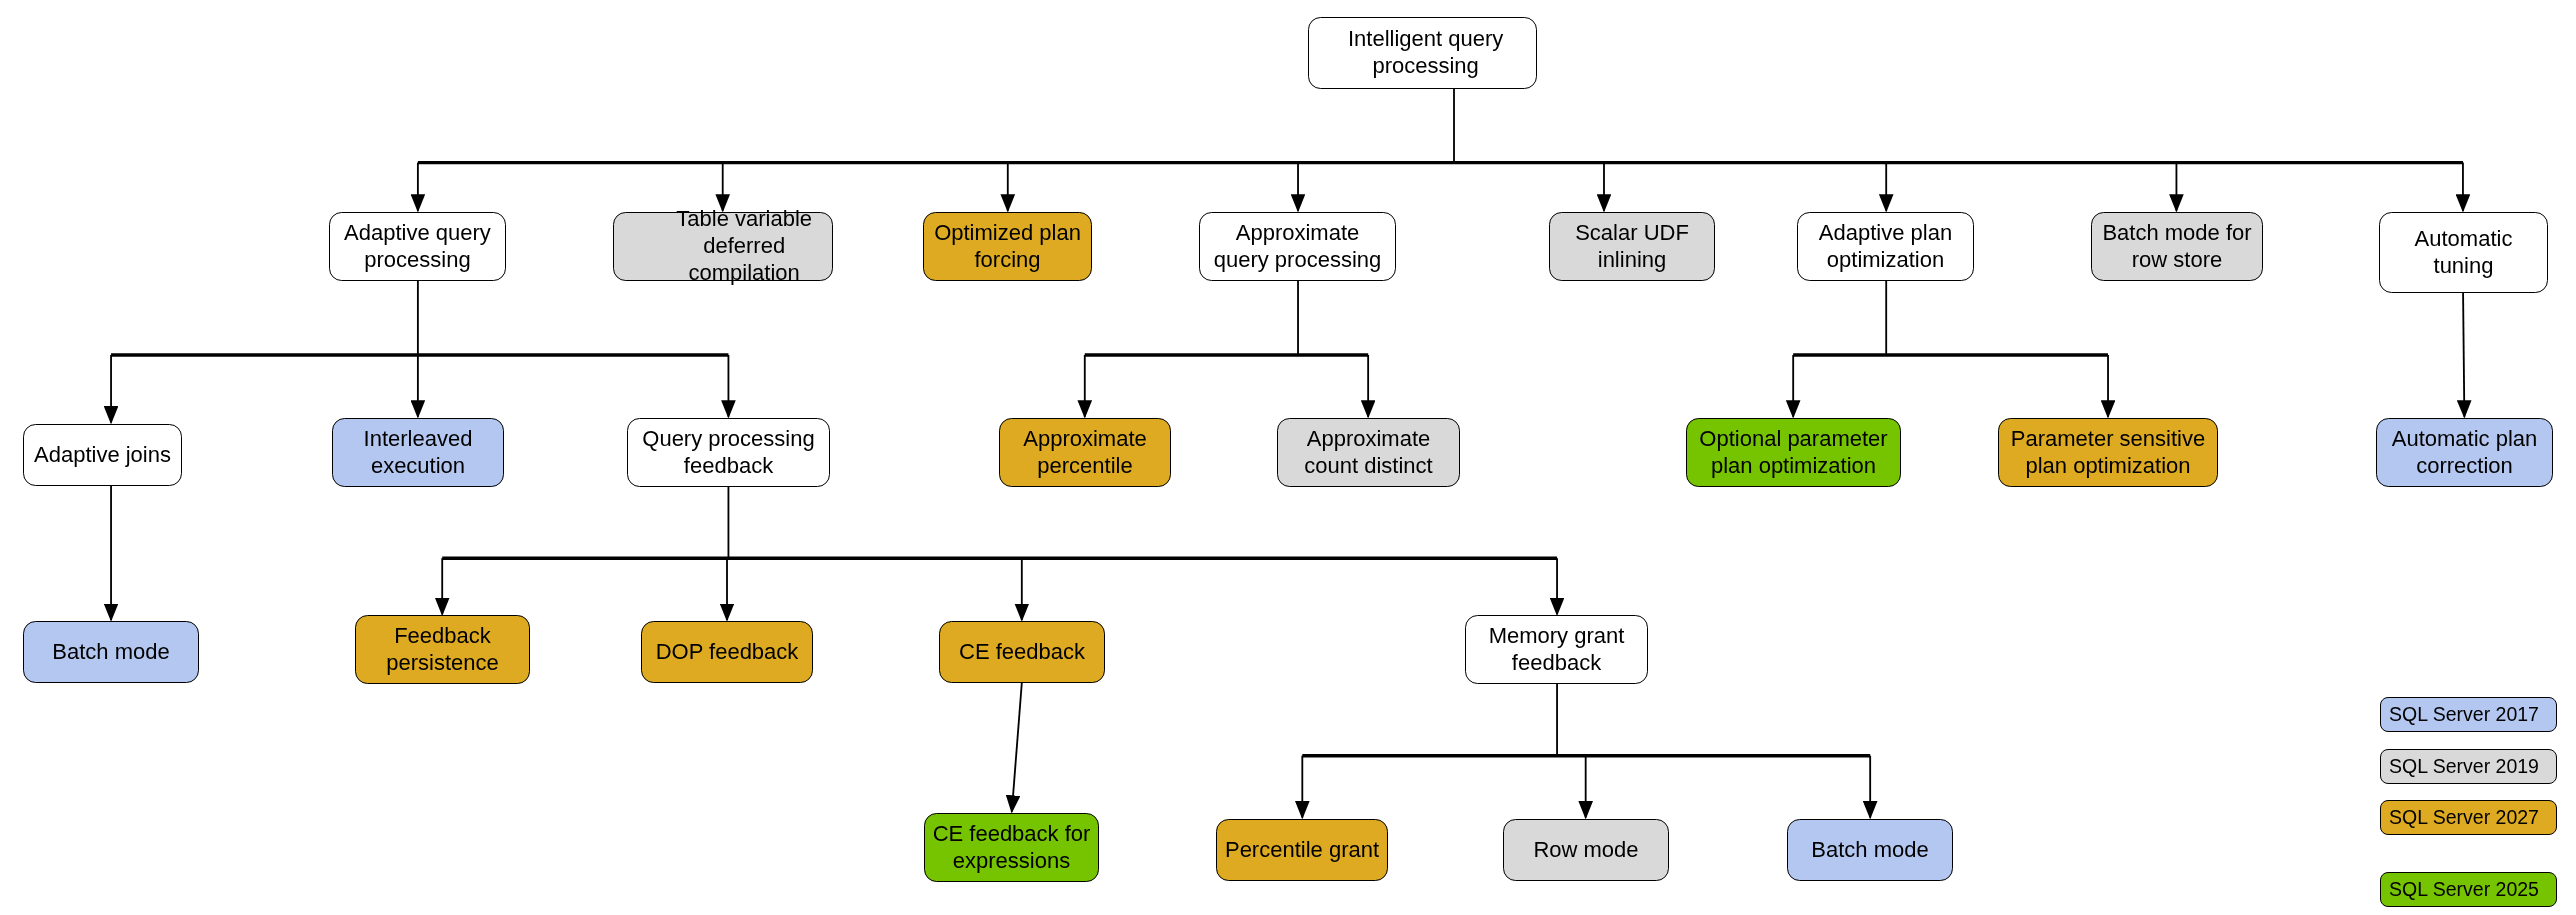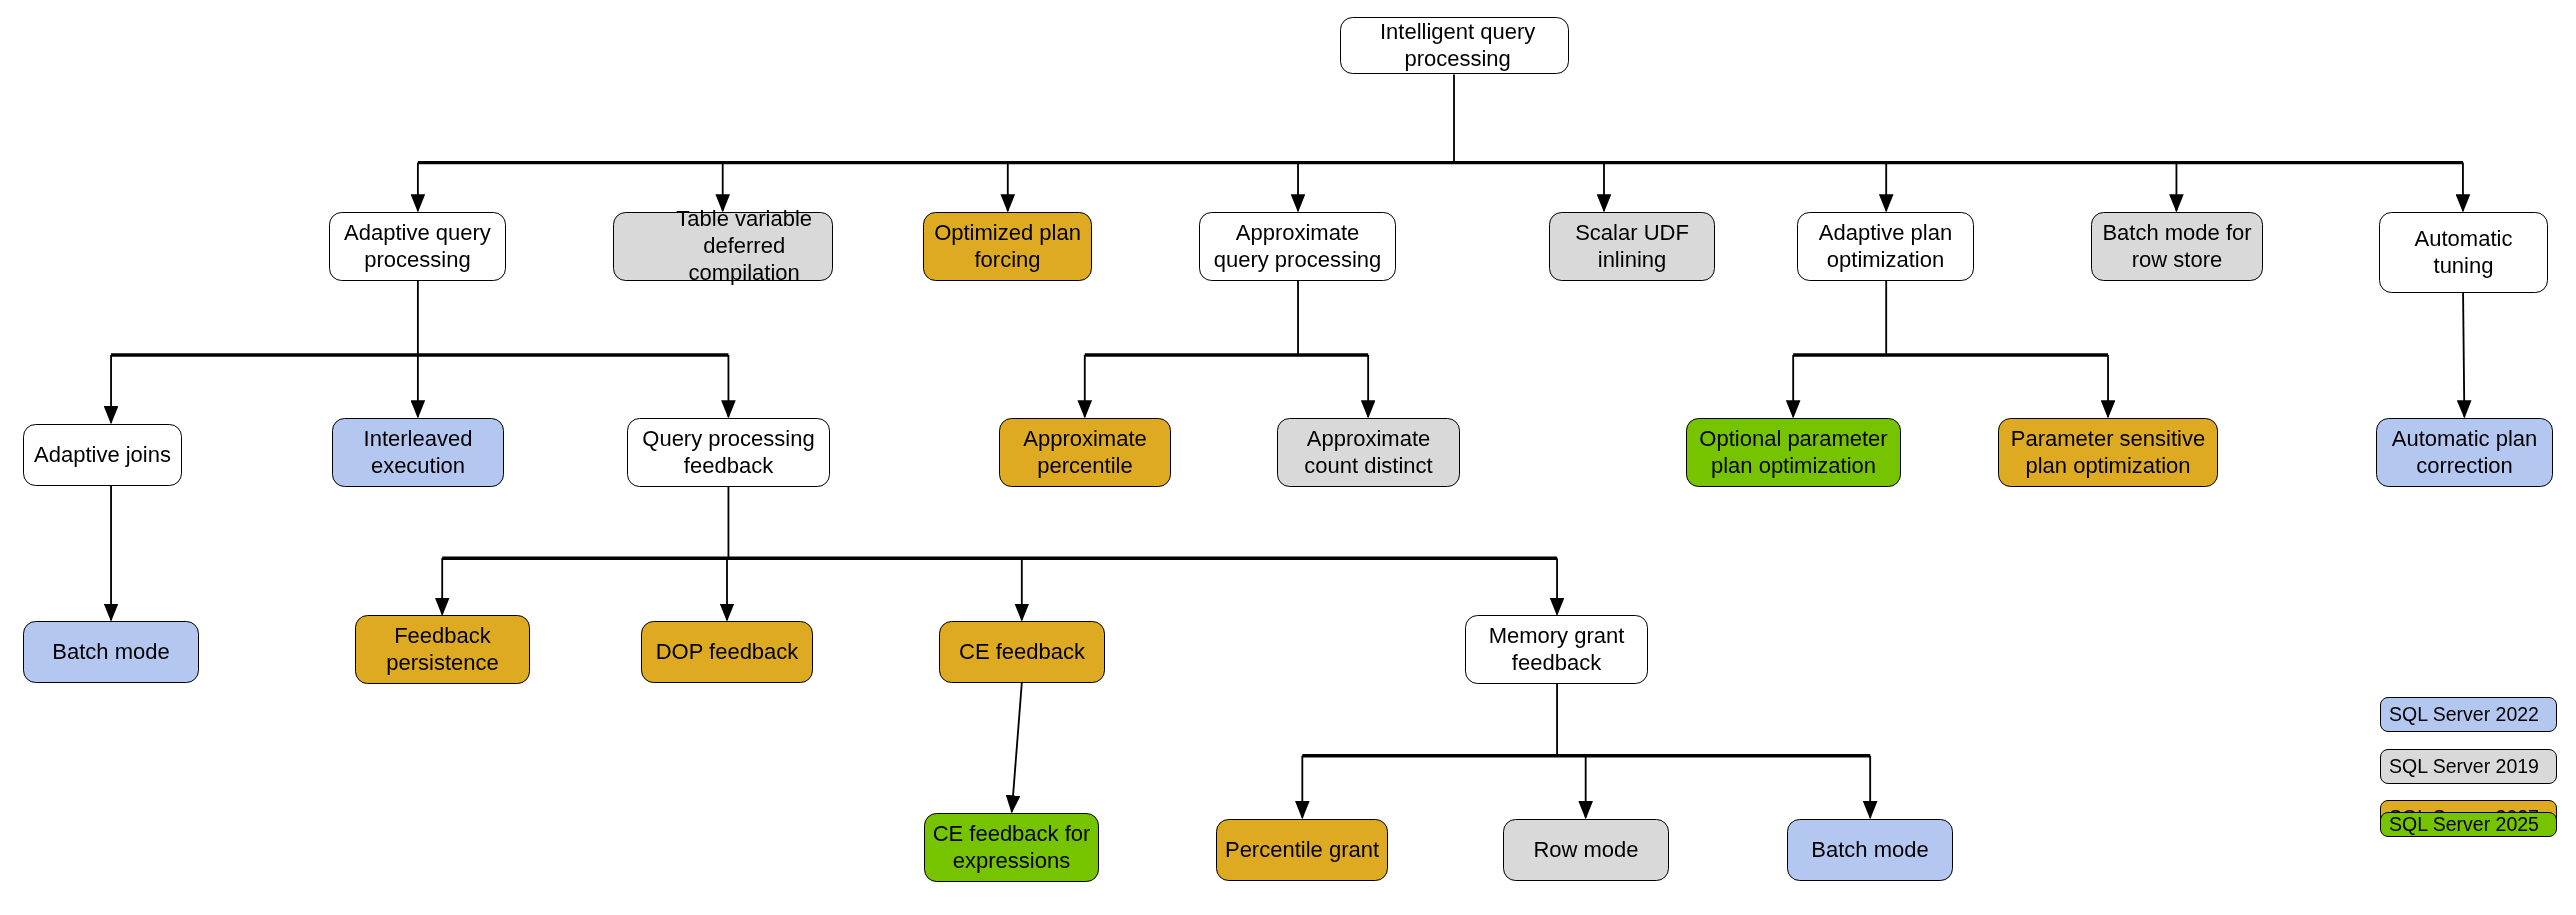--- a/index.html
+++ b/index.html
@@ -106,21 +106,21 @@
         <path d="M1785,975 L1785,1083" stroke-width="3.2" marker-end="url(#arrowhead)"></path>
         <path d="M2720,975 L2720,1073" stroke-width="3.2" marker-end="url(#arrowhead)"></path>
         <path d="M1785,1193 L1767.5,1418" stroke-width="3.2" marker-end="url(#arrowhead)"></path>
         <path d="M2720,1195 L2720,1320" stroke-width="3.2"></path>
         <path d="M2275,1320 L3267,1320" stroke-width="6"></path>
         <path d="M2275,1320 L2275,1428" stroke-width="3.2" marker-end="url(#arrowhead)"></path>
         <path d="M2770,1320 L2770,1428" stroke-width="3.2" marker-end="url(#arrowhead)"></path>
         <path d="M3267,1320 L3267,1428" stroke-width="3.2" marker-end="url(#arrowhead)"></path>
       </g>
   </svg>
-<div class="node fill-white" style="left: 1340px; top: 17px; width: 229px; height: 57px; padding-left: 12px;">
+<div class="node fill-white" style="left: 1308px; top: 17px; width: 229px; height: 72px; padding-left: 12px;">
       <span class="lbl">Intelligent query
 processing</span>
     </div>
     <div class="node fill-white" style="left: 329px; top: 212px; width: 177px; height: 69px;">
       <span class="lbl">Adaptive query
 processing</span>
     </div>
     <div class="node fill-gray" style="left: 613px; top: 212px; width: 220px; height: 69px; padding-left: 48px;">
       <span class="lbl">Table variable
 deferred compilation</span>
@@ -204,25 +204,25 @@
     <div class="node fill-gray" style="left: 1503px; top: 819px; width: 166px; height: 62px;">
       <span class="lbl">Row mode</span>
     </div>
     <div class="node fill-amber" style="left: 1216px; top: 819px; width: 172px; height: 62px;">
       <span class="lbl">Percentile grant</span>
     </div>
     <div class="node fill-blue" style="left: 1787px; top: 819px; width: 166px; height: 62px;">
       <span class="lbl">Batch mode</span>
     </div>
     <div class="legend-item fill-blue" style="left: 2380px; top: 697px; width: 177px; height: 35px;">
-      <span>SQL Server 2022</span>
+      <span>SQL Server 2017</span>
     </div>
     <div class="legend-item fill-gray" style="left: 2380px; top: 749px; width: 177px; height: 35px;">
       <span>SQL Server 2019</span>
     </div>
     <div class="legend-item fill-amber" style="left: 2380px; top: 800px; width: 177px; height: 35px;">
       <span>SQL Server 2027</span>
     </div>
-    <div class="legend-item fill-green" style="left: 2380px; top: 812px; width: 177px; height: 25px;">
+    <div class="legend-item fill-green" style="left: 2380px; top: 872px; width: 177px; height: 35px;">
       <span>SQL Server 2025</span>
     </div>
   </div>
 
 
 </body></html>

